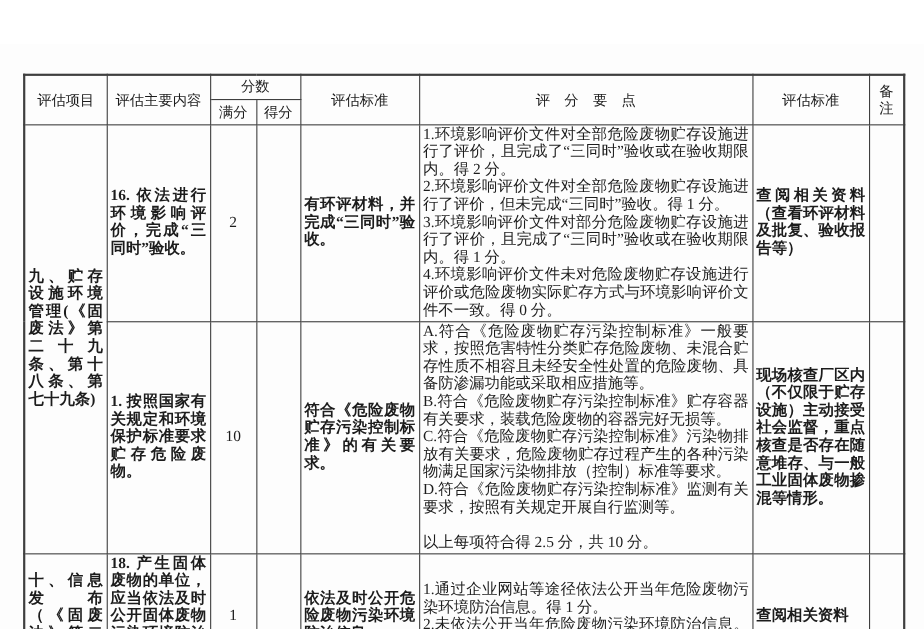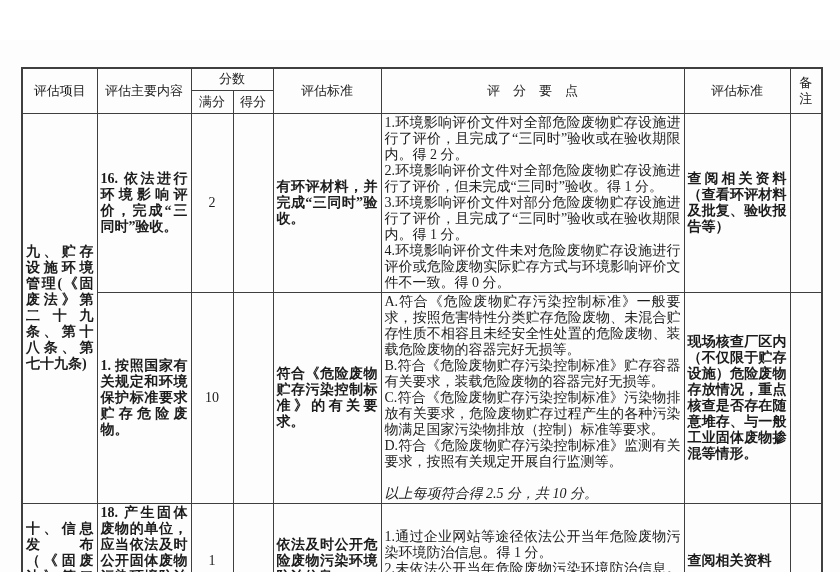--- a/index.html
+++ b/index.html
@@ -37,21 +37,21 @@
   }
   th { text-align: center; font-size: 13px; }
   tr.h1 { height: 22px; }
   tr.h2 { height: 23px; }
   tr.r16 { height: 130px; }
   tr.r17 { height: 208px; }
   tr.r18 { height: 96px; }
   .c-item, .c-content, .c-standard, .c-method { text-align: justify; font-weight: bold; }
   .c-points { text-align: justify; vertical-align: middle; }
   .c-points p { margin: 0; }
-  .c-points p.gap-top { margin-top: 16px; font-style: italic; }
+  .c-points p.gap-top { margin-top: 16px; }
   .c-num { text-align: center; }
   .page-number {
     position: absolute;
     left: 0; width: 840px; top: 540px;
     text-align: right;
     font-size: 16px;
     letter-spacing: 3px;
     color: #2a2a2a;
   }
 </style>
@@ -102,27 +102,27 @@
       <td class="c-method">查阅相关资料（查看环评材料及批复、验收报告等）</td>
       <td class="c-remark"></td>
     </tr>
 
     <tr class="r17">
       <td class="c-content">1. 按照国家有关规定和环境保护标准要求贮存危险废物。</td>
       <td class="c-num">10</td>
       <td class="c-num"></td>
       <td class="c-standard">符合《危险废物贮存污染控制标准》的有关要求。</td>
       <td class="c-points">
-        <p>A.符合《危险废物贮存污染控制标准》一般要求，按照危害特性分类贮存危险废物、未混合贮存性质不相容且未经安全性处置的危险废物、装载危险废物的容器完好无损等。</p>
+        <p>A.符合《危险废物贮存污染控制标准》一般要求，按照危害特性分类贮存危险废物、未混合贮存性质不相容且未经安全性处置的危险废物、具备防渗漏功能或采取相应措施等。</p>
         <p>B.符合《危险废物贮存污染控制标准》贮存容器有关要求，装载危险废物的容器完好无损等。</p>
         <p>C.符合《危险废物贮存污染控制标准》污染物排放有关要求，危险废物贮存过程产生的各种污染物满足国家污染物排放（控制）标准等要求。</p>
         <p>D.符合《危险废物贮存污染控制标准》监测有关要求，按照有关规定开展自行监测等。</p>
         <p class="gap-top">以上每项符合得 2.5 分，共 10 分。</p>
       </td>
-      <td class="c-method">现场核查厂区内（不仅限于贮存设施）危险废物存放情况，重点核查是否存在随意堆存、与一般工业固体废物掺混等情形。</td>
+      <td class="c-method">现场核查厂区内（不仅限于贮存设施）主动接受社会监督，重点核查是否存在随意堆存、与一般工业固体废物掺混等情形。</td>
       <td class="c-remark"></td>
     </tr>
 
     <tr class="r18">
       <td class="c-item">十、信息发布（《固废法》第二十九条）</td>
       <td class="c-content">18. 产生固体废物的单位，应当依法及时公开固体废物污染环境防治信息，主动接受社会监督。</td>
       <td class="c-num">1</td>
       <td class="c-num"></td>
       <td class="c-standard">依法及时公开危险废物污染环境防治信息。</td>
       <td class="c-points">

